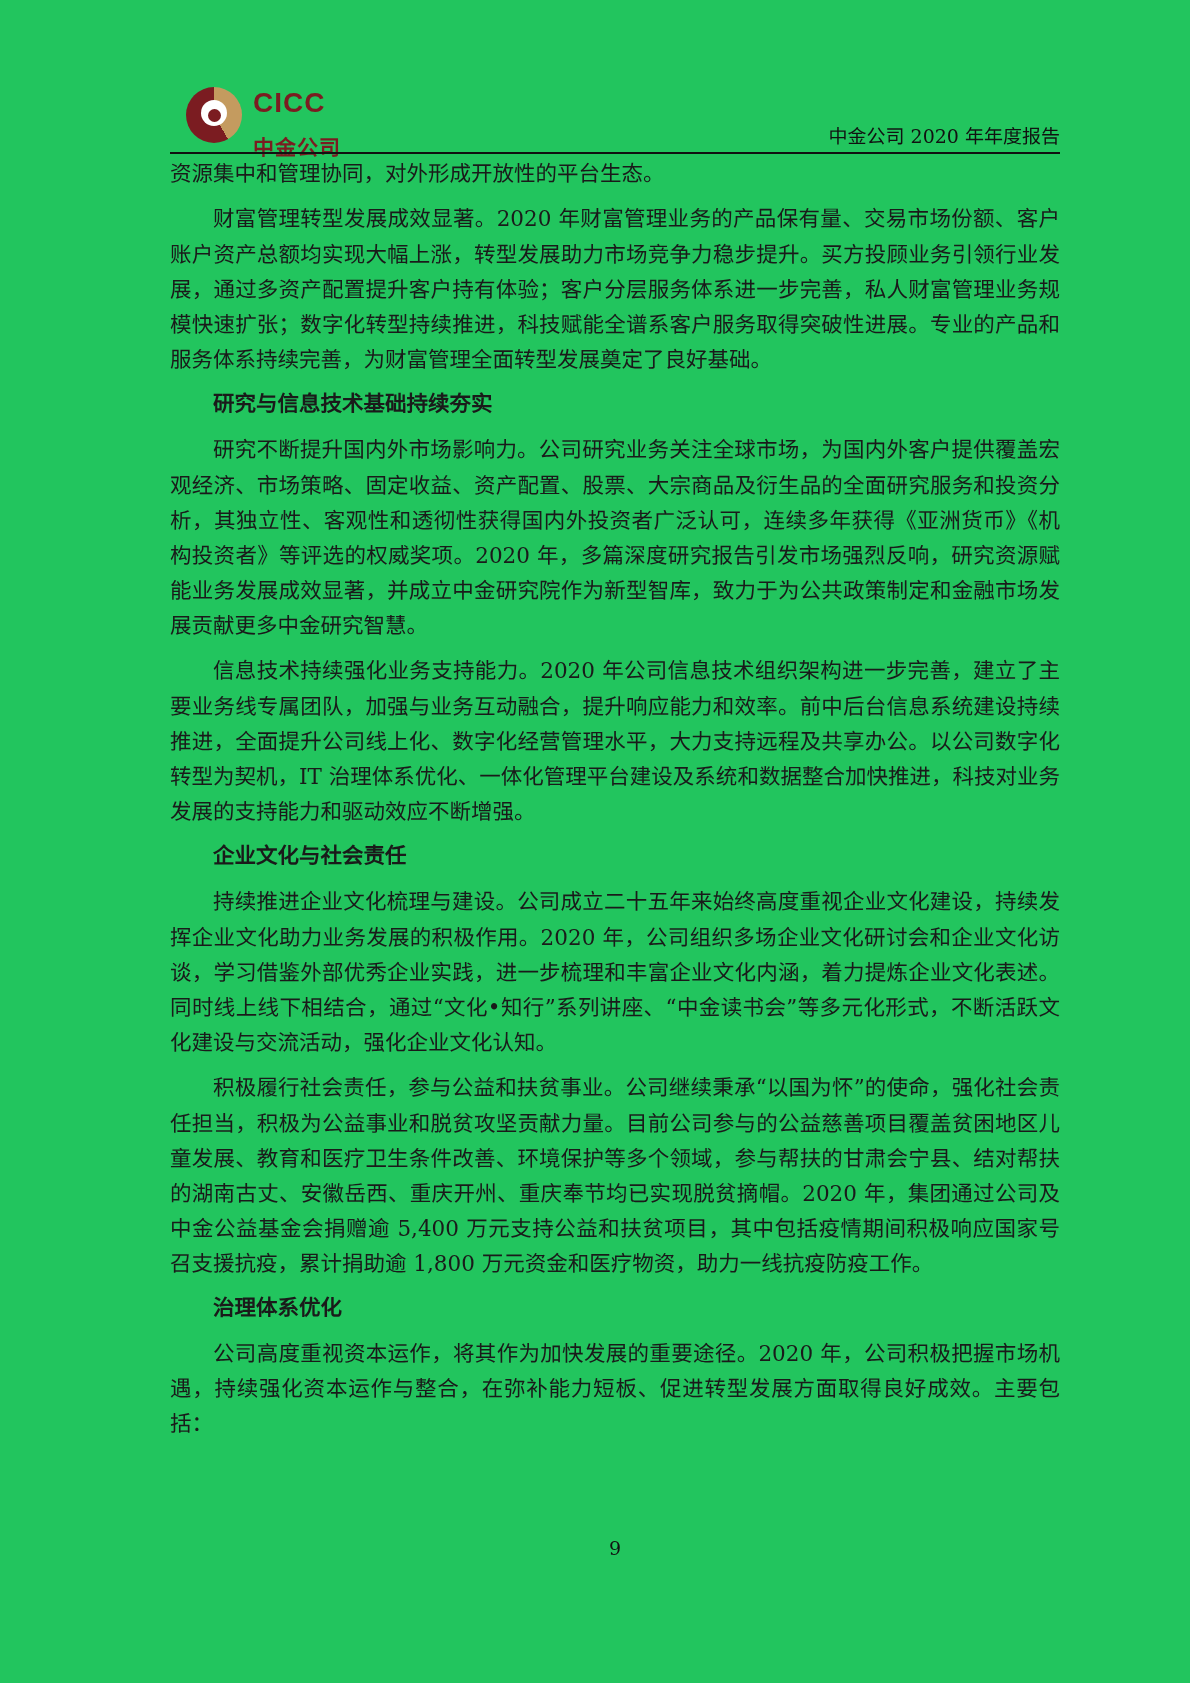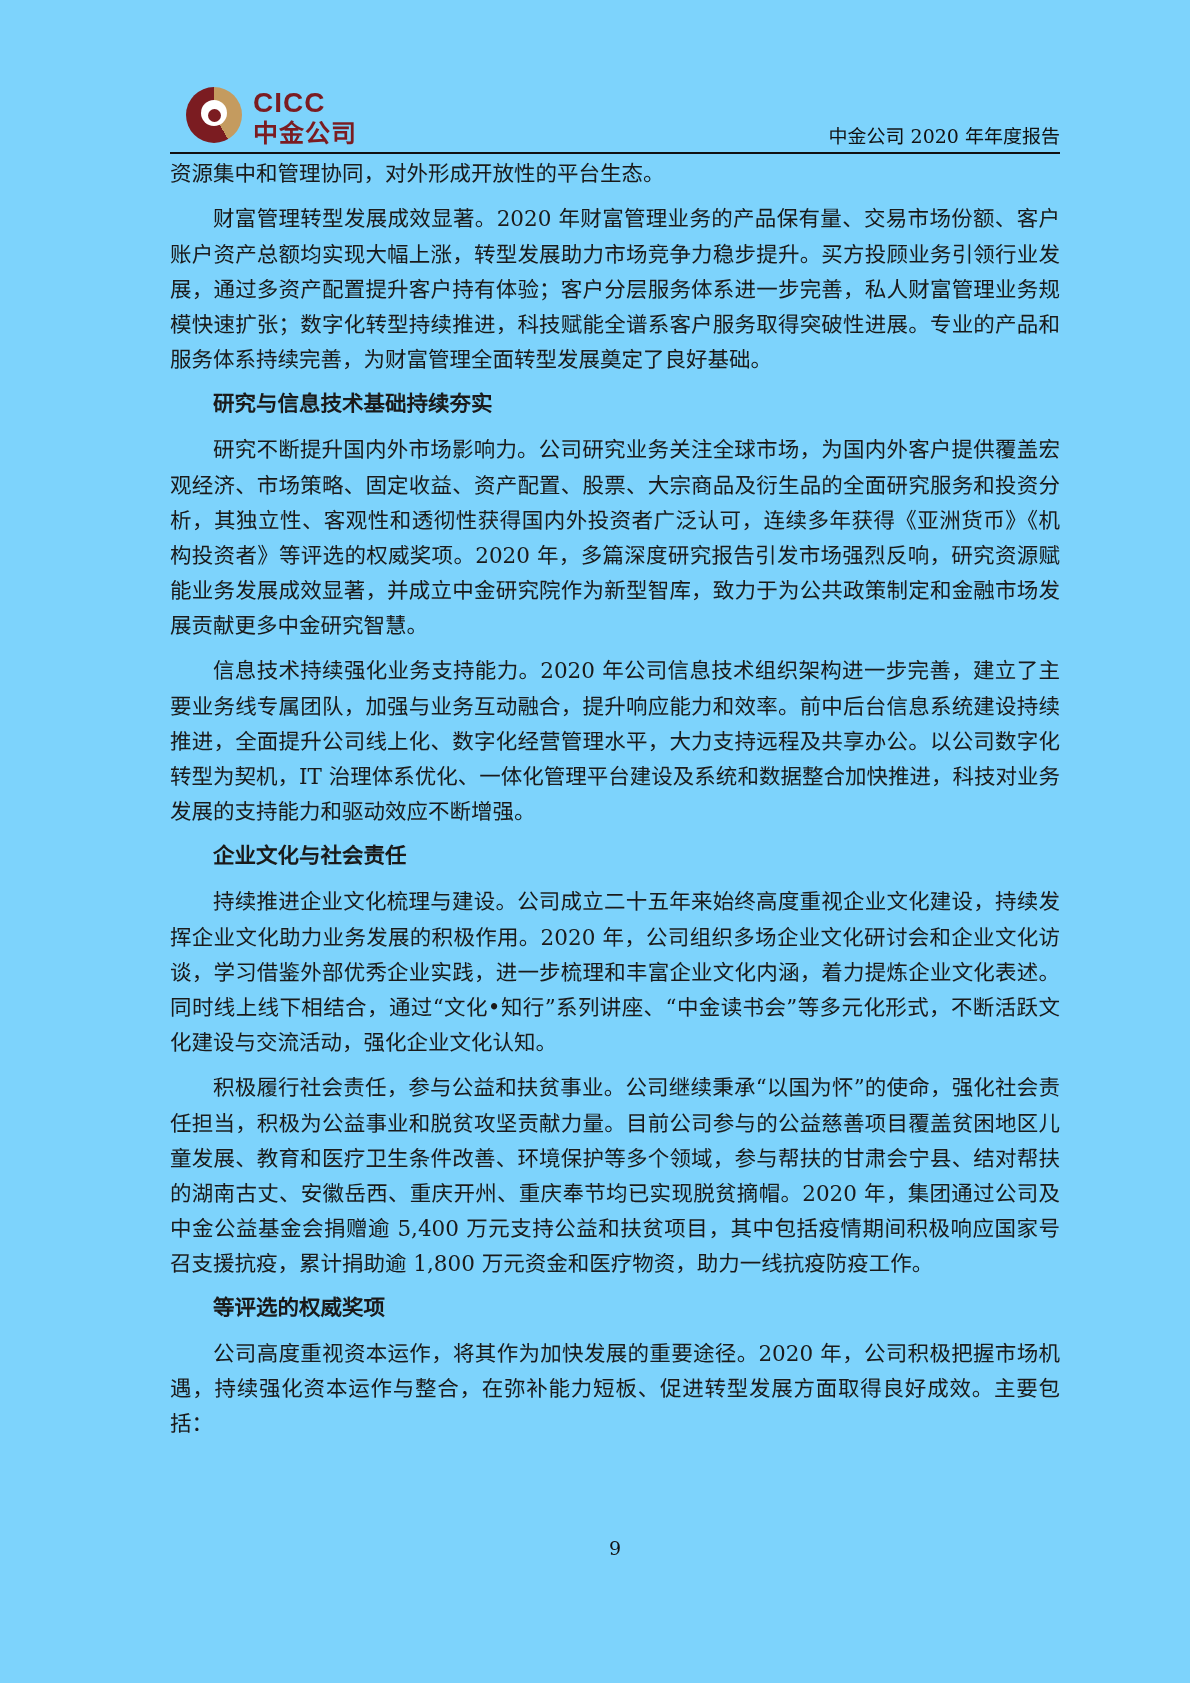--- a/index.html
+++ b/index.html
@@ -1,20 +1,20 @@
 <!DOCTYPE html>
 <html lang="zh-CN"><head>
 <meta charset="utf-8">
 <style>
   html, body { margin: 0; padding: 0; background: #ffffff; }
   .page {
     position: relative;
     width: 1190px;
     height: 1683px;
-    background: #7dd3fc;
+    background: #22c55e;
     font-family: "DejaVu Serif", "Liberation Serif", serif;
     color: #1a1a1a;
     overflow: hidden;
   }
 
   
   .logo-mark {
     position: absolute;
     left: 186px;
     top: 87px;
@@ -44,21 +44,21 @@
   .logo-text {
     position: absolute;
     left: 253px;
     top: 89px;
     color: #7b1c21;
     font-family: "Liberation Sans", "DejaVu Sans", sans-serif;
     font-weight: 700;
     line-height: 1;
   }
   .logo-cicc { font-size: 28px; letter-spacing: 1px; }
-  .logo-cn   { font-size: 25px; margin-top: 4px; letter-spacing: 1px; }
+  .logo-cn   { font-size: 21px; margin-top: 20px; letter-spacing: 1px; }
 
   .header-title {
     position: absolute;
     left: 170px;
     width: 890px;
     top: 121px;
     text-align: right;
     font-size: 19px;
     color: #111;
   }
@@ -140,21 +140,21 @@
     <p class="para"><span class="lead">研究不断提升国内外市场影响力。</span><span>公司研究业务关注全球市场，为国内外客户提供覆盖宏观经济、市场策略、固定收益、资产配置、股票、大宗商品及衍生品的全面研究服务和投资分析，其独立性、客观性和透彻性获得国内外投资者广泛认可，连续多年获得《亚洲货币》《机构投资者》等评选的权威奖项。2020 年，多篇深度研究报告引发市场强烈反响，研究资源赋能业务发展成效显著，并成立中金研究院作为新型智库，致力于为公共政策制定和金融市场发展贡献更多中金研究智慧。</span></p>
 
     <p class="para"><span class="lead">信息技术持续强化业务支持能力。</span><span>2020 年公司信息技术组织架构进一步完善，建立了主要业务线专属团队，加强与业务互动融合，提升响应能力和效率。前中后台信息系统建设持续推进，全面提升公司线上化、数字化经营管理水平，大力支持远程及共享办公。以公司数字化转型为契机，IT 治理体系优化、一体化管理平台建设及系统和数据整合加快推进，科技对业务发展的支持能力和驱动效应不断增强。</span></p>
 
     <h3 class="heading">企业文化与社会责任</h3>
 
     <p class="para"><span class="lead">持续推进企业文化梳理与建设。</span><span>公司成立二十五年来始终高度重视企业文化建设，持续发挥企业文化助力业务发展的积极作用。2020 年，公司组织多场企业文化研讨会和企业文化访谈，学习借鉴外部优秀企业实践，进一步梳理和丰富企业文化内涵，着力提炼企业文化表述。同时线上线下相结合，通过“文化•知行”系列讲座、“中金读书会”等多元化形式，不断活跃文化建设与交流活动，强化企业文化认知。</span></p>
 
     <p class="para"><span class="lead">积极履行社会责任，参与公益和扶贫事业。</span><span>公司继续秉承“以国为怀”的使命，强化社会责任担当，积极为公益事业和脱贫攻坚贡献力量。目前公司参与的公益慈善项目覆盖贫困地区儿童发展、教育和医疗卫生条件改善、环境保护等多个领域，参与帮扶的甘肃会宁县、结对帮扶的湖南古丈、安徽岳西、重庆开州、重庆奉节均已实现脱贫摘帽。2020 年，集团通过公司及中金公益基金会捐赠逾 5,400 万元支持公益和扶贫项目，其中包括疫情期间积极响应国家号召支援抗疫，累计捐助逾 1,800 万元资金和医疗物资，助力一线抗疫防疫工作。</span></p>
 
-    <h3 class="heading">等评选的权威奖项</h3>
+    <h3 class="heading">治理体系优化</h3>
 
     <p class="para"><span>公司高度重视资本运作，将其作为加快发展的重要途径。2020 年，公司积极把握市场机遇，持续强化资本运作与整合，在弥补能力短板、促进转型发展方面取得良好成效。主要包括：</span></p>
 
   </main>
 
   <footer>
     <div class="page-number">9</div>
   </footer>
 
 </div>

